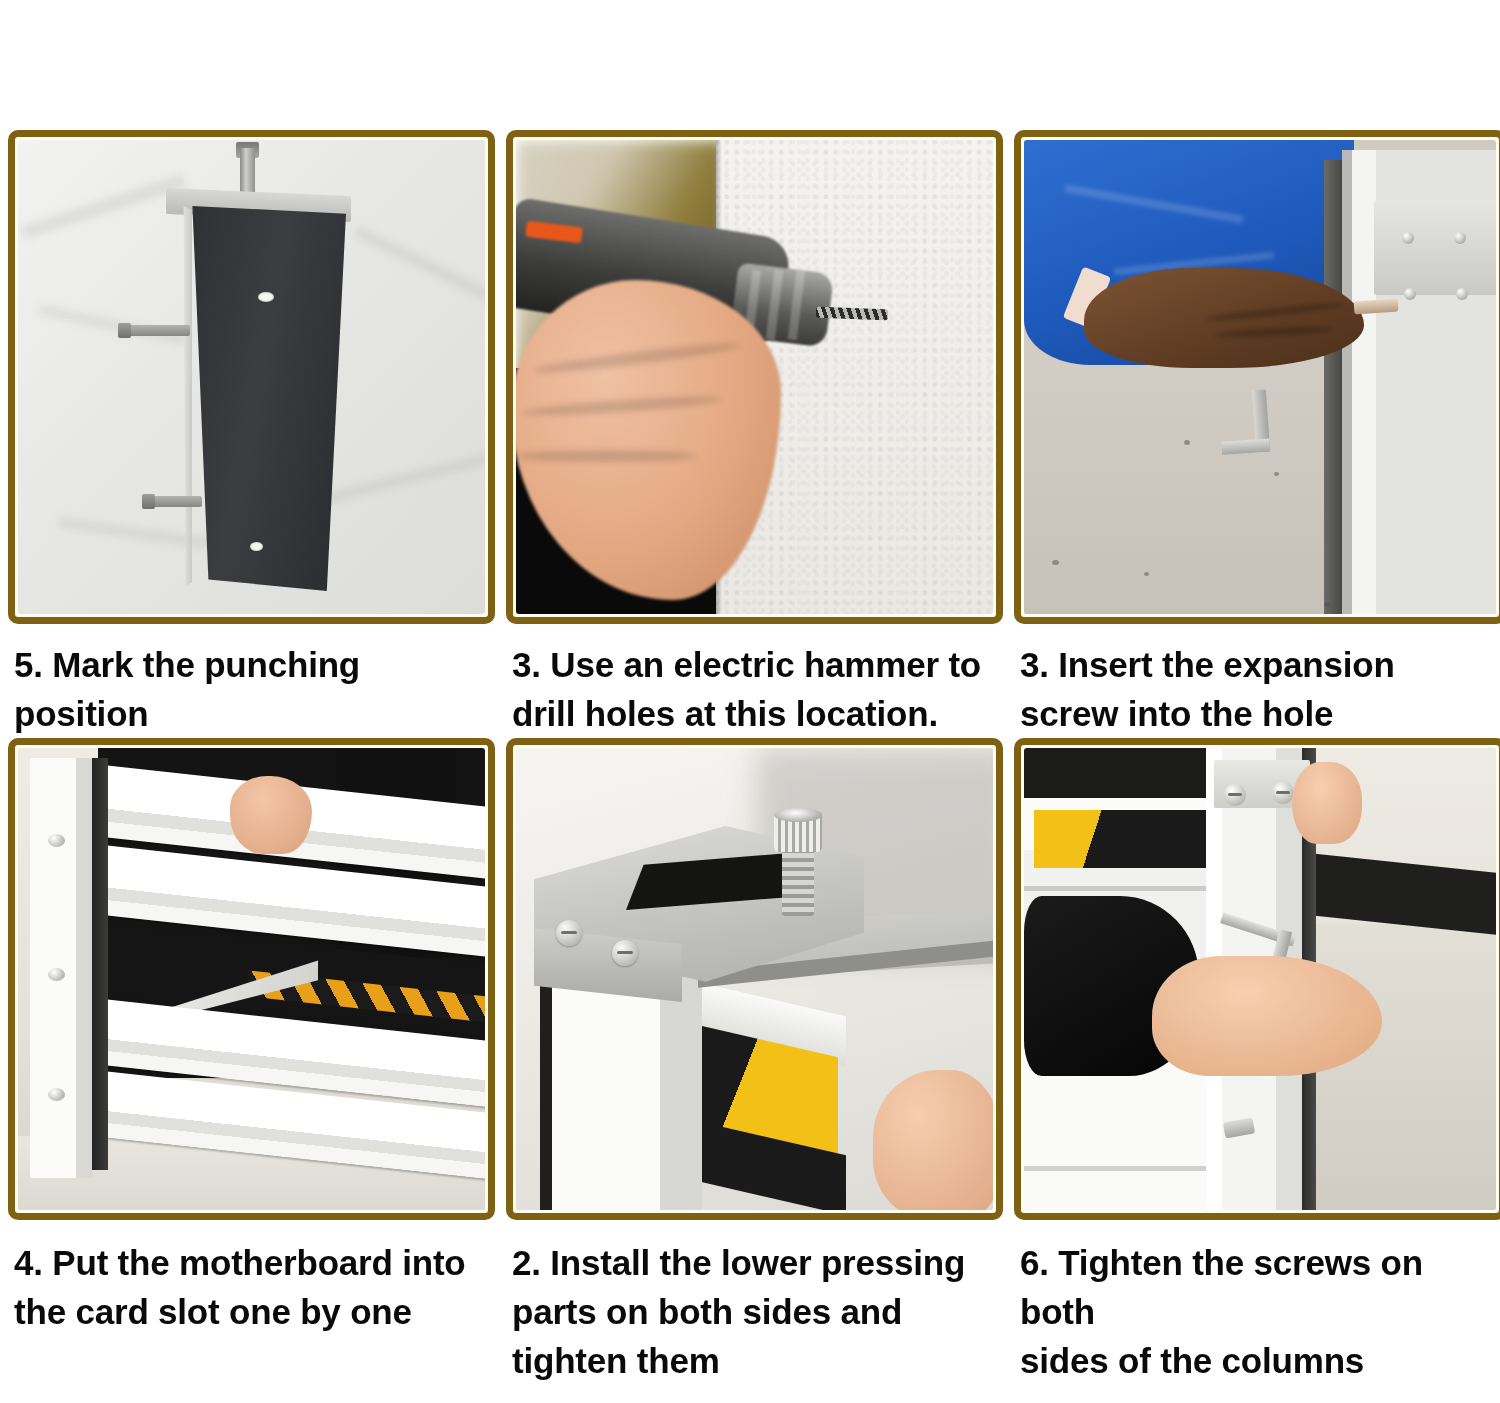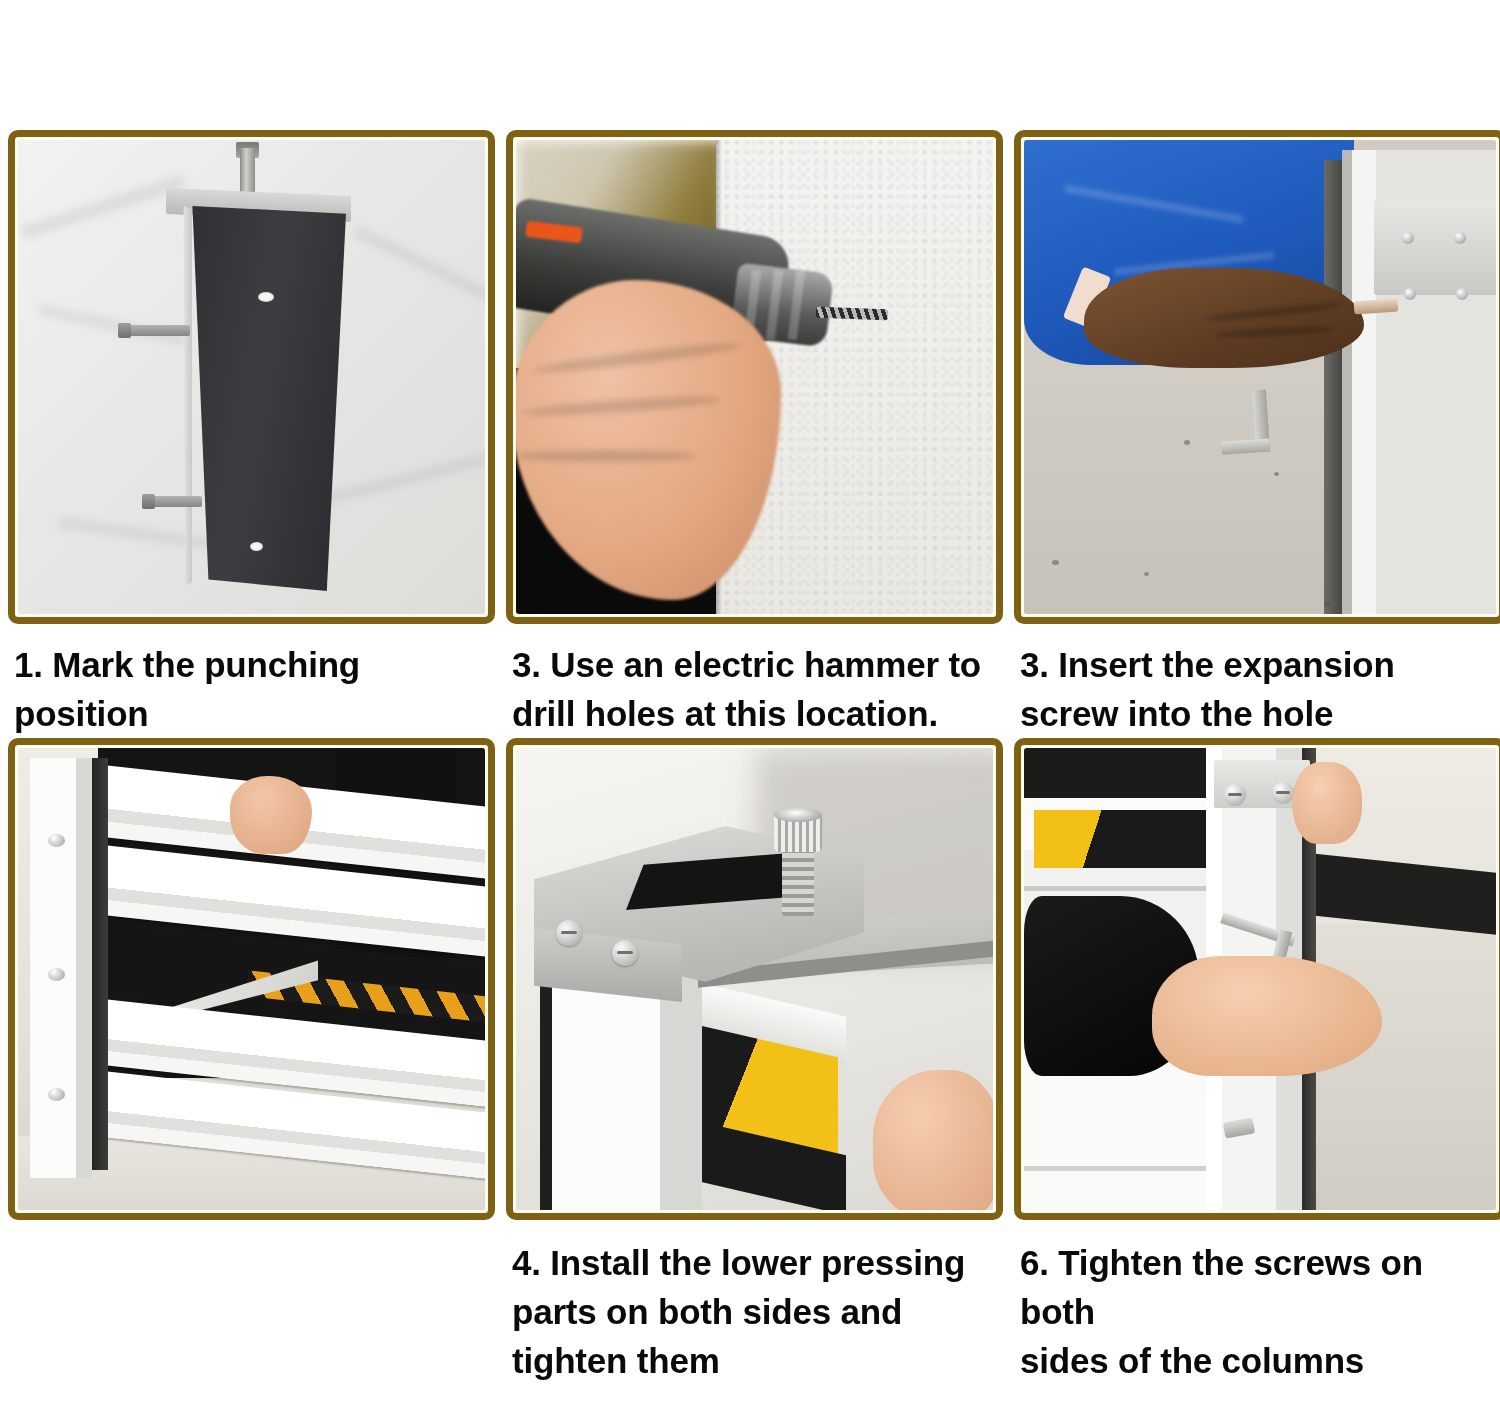--- a/index.html
+++ b/index.html
@@ -565,21 +565,21 @@
           <div class="post-edge"></div>
           <div class="post-body"></div>
           <div class="hole hole-a"></div>
           <div class="hole hole-b"></div>
           <div class="stud stud-a"></div>
             <div class="stud-cap stud-cap-a"></div>
           <div class="stud stud-b"></div>
             <div class="stud-cap stud-cap-b"></div>
         </div>
       </div>
-      <div class="caption">1. Mark the punching position</div>
+      <div class="caption">5. Mark the punching position</div>
     </div>
 
     <div class="step">
       <div class="frame frame-2">
         <div class="photo p2">
           <div class="bg-blur"></div>
           <div class="dark-bottom"></div>
           <div class="wall"></div>
           <div class="drill-body"></div>
           <div class="drill-trigger"></div>
@@ -645,20 +645,22 @@
           <div class="board b3"></div>
           <div class="board b4"></div>
           <div class="col4-dark"></div>
           <div class="col4"></div>
           <div class="col-screw cs1"></div>
           <div class="col-screw cs2"></div>
           <div class="col-screw cs3"></div>
           <div class="hand4"></div>
         </div>
       </div>
+      <div class="caption">4. Put the motherboard into
+the card slot one by one</div>
     </div>
 
     <div class="step row2">
       <div class="frame frame-5">
         <div class="photo p5">
           <div class="wall5"></div>
           <div class="shadow5"></div>
           <div class="panel5b"></div>
           <div class="hazard5"></div>
           <div class="hazard5b"></div>
@@ -670,21 +672,21 @@
           <div class="bracket-hole"></div>
           <div class="bracket-front"></div>
           <div class="bscrew bs1"></div>
           <div class="bscrew bs2"></div>
           <div class="thumbbolt-shaft"></div>
           <div class="thumbbolt-head"></div>
           <div class="thumbbolt-top"></div>
           <div class="finger5"></div>
         </div>
       </div>
-      <div class="caption">4. Install the lower pressing
+      <div class="caption">2. Install the lower pressing
 parts on both sides and
 tighten them</div>
     </div>
 
     <div class="step row2">
       <div class="frame frame-6">
         <div class="photo p6">
           <div class="wall6"></div>
           <div class="floor6"></div>
           <div class="base6"></div>

